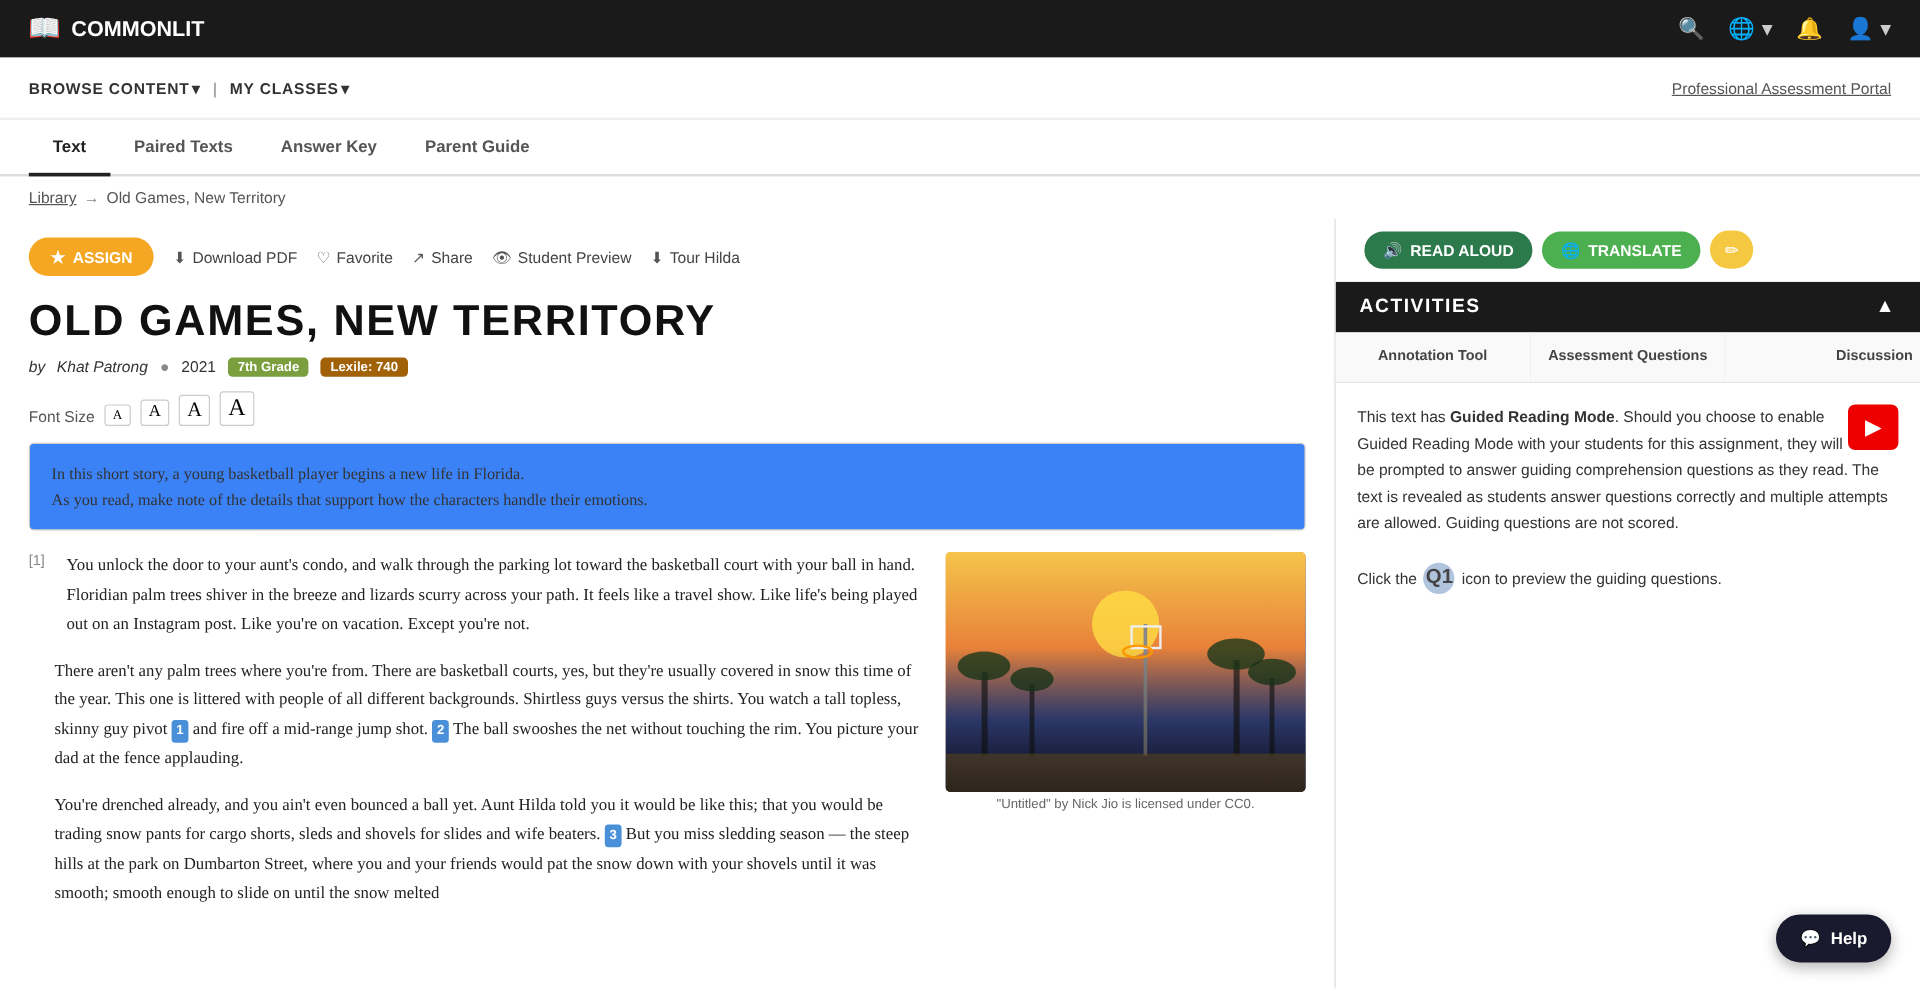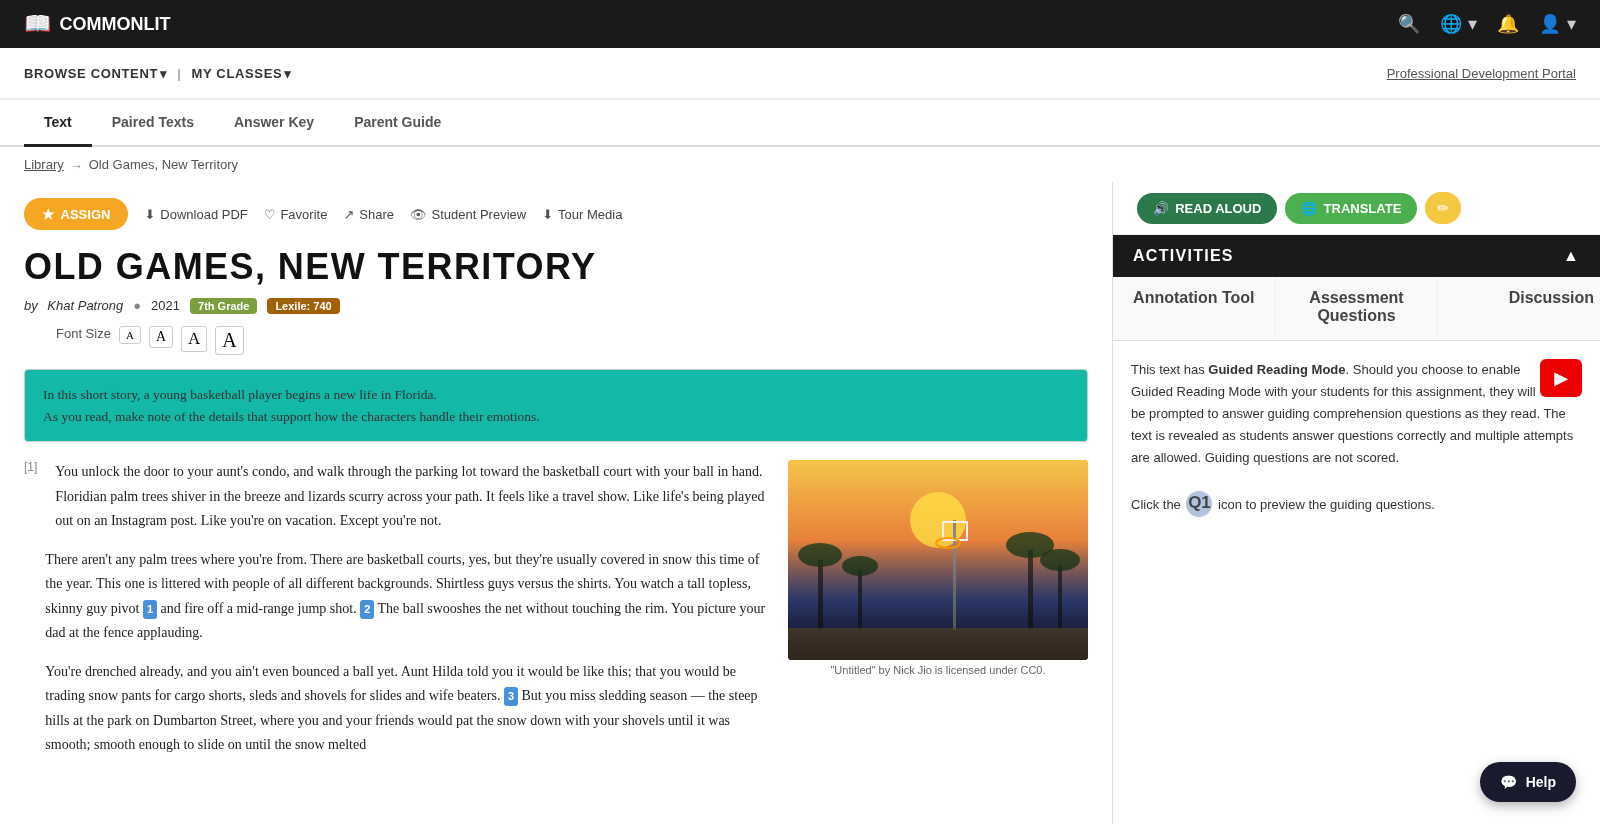--- a/index.html
+++ b/index.html
@@ -192,27 +192,26 @@
       color: #fff;
       border-radius: 4px;
       padding: 2px 8px;
       font-size: 11px;
       font-weight: 600;
     }
 
     
     .font-size-row {
       display: flex;
-      align-items: flex-start;
+      align-items: flex-end;
       gap: 8px;
       margin-bottom: 14px;
       font-family: sans-serif;
       font-size: 13px;
       color: #555;
-      margin-left: 32px;
     }
     .font-btn {
       border: 1px solid #ccc;
       background: #fff;
       border-radius: 3px;
       padding: 2px 6px;
       cursor: pointer;
       font-family: Georgia, serif;
     }
     .font-btn:nth-child(1) { font-size: 11px; }
@@ -223,21 +222,21 @@
     
     .summary-box {
       border: 1px solid #ccc;
       border-radius: 4px;
       padding: 14px 18px;
       margin-bottom: 18px;
       font-family: Georgia, serif;
       font-size: 13.5px;
       line-height: 1.6;
       color: #333;
-      background: #14b8a6;
+      background: #3b82f6;
     }
     .summary-box .bold { font-weight: normal; }
 
     
     .paragraph-num {
       color: #888;
       font-size: 12px;
       font-family: sans-serif;
       margin-right: 6px;
     }
@@ -311,21 +310,21 @@
     }
     .panel-tabs {
       display: flex;
       border-bottom: 1px solid #ddd;
     }
     .panel-tab {
       flex: 1;
       text-align: center;
       padding: 12px 6px;
       font-family: sans-serif;
-      font-size: 16px;
+      font-size: 12px;
       font-weight: 600;
       color: #444;
       cursor: pointer;
       border-bottom: 3px solid transparent;
       border-right: 1px solid #eee;
       background: #f9f9f9;
     }
     .panel-tab:last-child { border-right: none; text-align: right; }
     .panel-tab.active {
       background: #fff;
@@ -465,21 +464,21 @@
     <div class="dropdown-trigger">
       <span>BROWSE CONTENT</span>
       <span>▾</span>
     </div>
     <span class="nav-separator">|</span>
     <div class="dropdown-trigger">
       <span>MY CLASSES</span>
       <span>▾</span>
     </div>
   </div>
-  <div class="nav-right-link">Professional Development Portal</div>
+  <div class="nav-right-link">Professional Assessment Portal</div>
 </nav>
 
 <div class="tab-bar">
   <div class="tab-item active">Text</div>
   <div class="tab-item">Paired Texts</div>
   <div class="tab-item">Answer Key</div>
   <div class="tab-item">Parent Guide</div>
 </div>
 
 <div class="breadcrumb">
@@ -508,21 +507,21 @@
       <a class="action-link">
         <span class="icon">↗</span>
         <span>Share</span>
       </a>
       <a class="action-link">
         <span class="icon">👁</span>
         <span>Student Preview</span>
       </a>
       <a class="action-link">
         <span class="icon">⬇</span>
-        <span>Tour Media</span>
+        <span>Tour Hilda</span>
       </a>
     </div>
 
     <h1 class="story-title">OLD GAMES, NEW TERRITORY</h1>
 
     <div class="meta-row">
       <span class="meta-author">
         <span>by</span>
         <span style="margin-left:6px;">Khat Patrong</span>
       </span>

